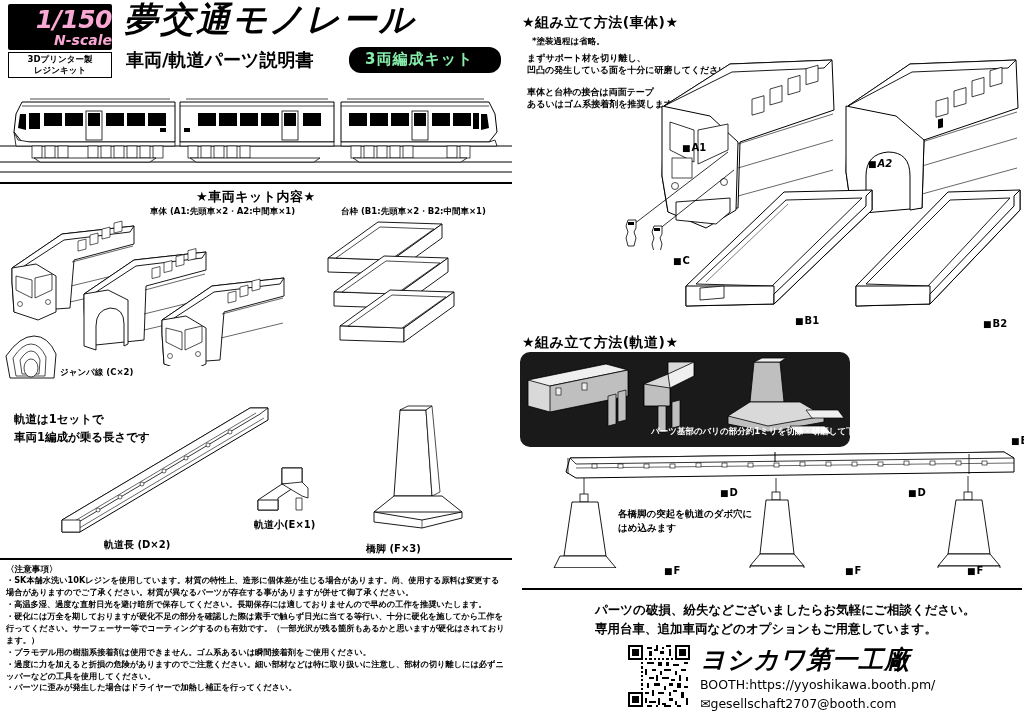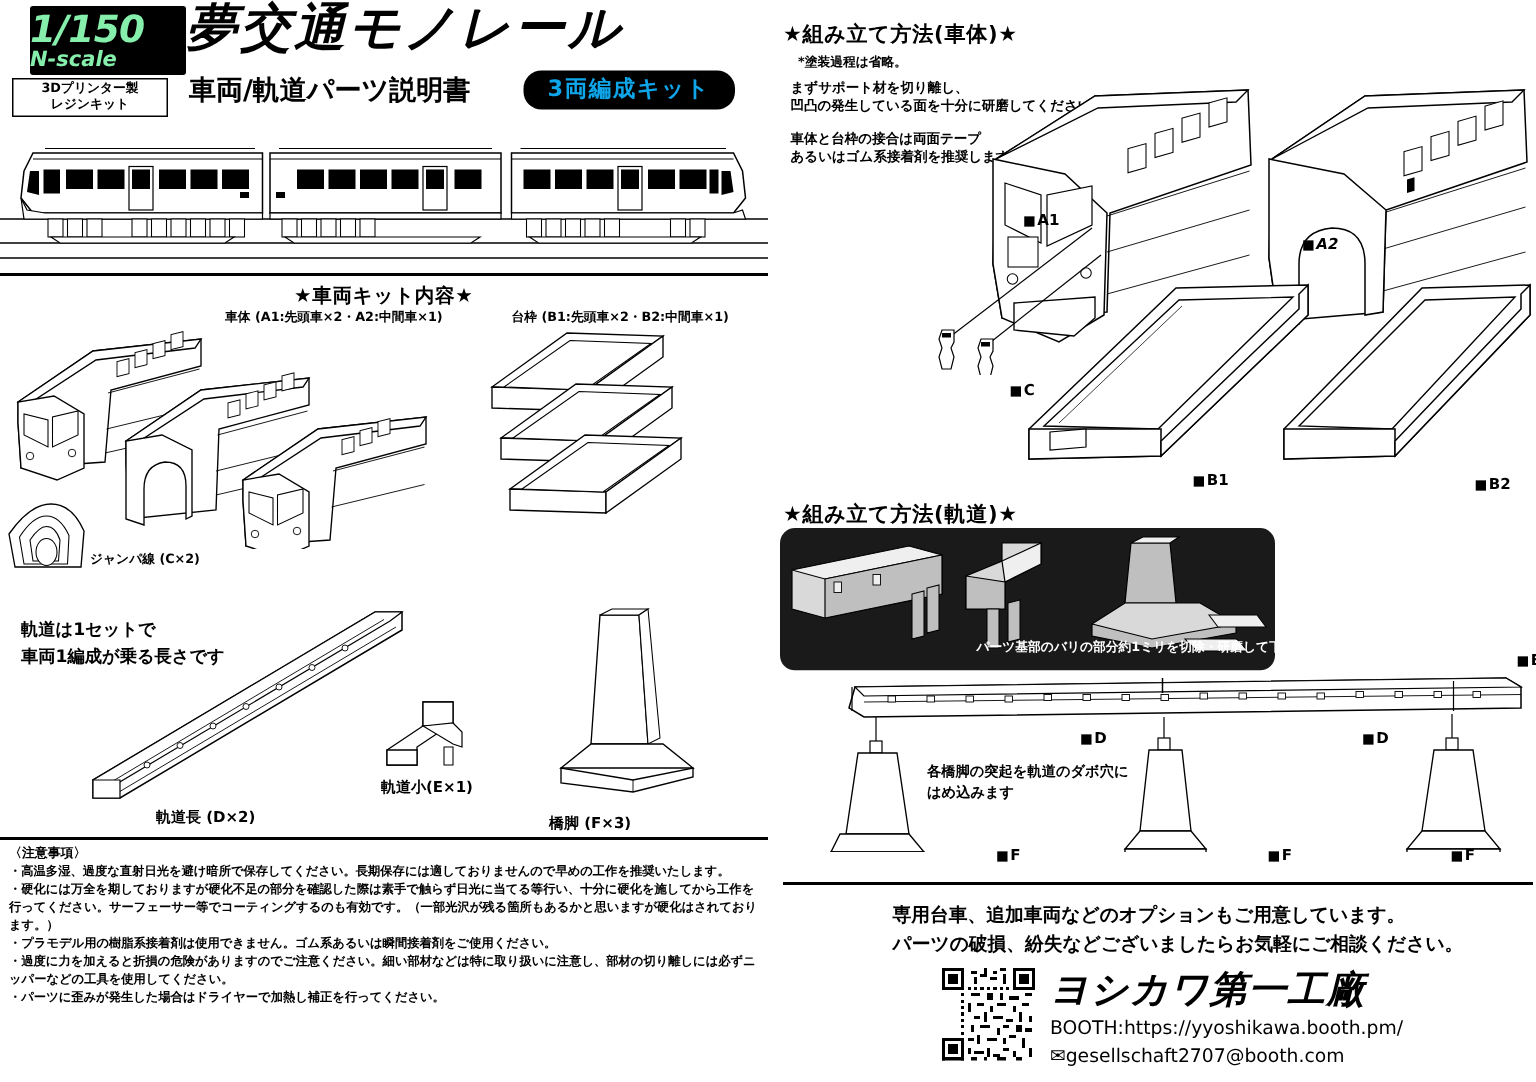--- a/index.html
+++ b/index.html
@@ -9,45 +9,45 @@
     color:#000;
   }
   .sheet{position:absolute;inset:0;background:#fff;}
 
   
   .abs{position:absolute;}
 
   
   .scale-box{
     position:absolute;left:8px;top:4px;width:104px;height:46px;
-    background:#000;color:#86efac;border-radius:2px;
-    display:flex;flex-direction:column;align-items:flex-start;justify-content:center;
-    font-style:italic;font-weight:bold;line-height:1.0;margin-left:12px;
+    background:#000;color:#f9a8d4;border-radius:2px;
+    display:flex;flex-direction:column;align-items:flex-end;justify-content:center;
+    font-style:italic;font-weight:bold;line-height:1.0;
   }
   .scale-box .s1{font-size:25px;letter-spacing:-.5px;}
   .scale-box .s2{font-size:14px;margin-top:1px;}
   .resin-box{
     position:absolute;left:8px;top:52px;width:104px;height:26px;
     border:1.5px solid #000;box-sizing:border-box;background:#fff;
     display:flex;flex-direction:column;align-items:center;justify-content:center;
     font-size:8.5px;font-weight:bold;line-height:1.25;
   }
   .maintitle{
     position:absolute;left:124px;top:2px;
     font-size:34px;font-weight:bold;font-style:italic;
     letter-spacing:2px;line-height:1;
   }
   .subtitle{
     position:absolute;left:126px;top:48px;
     font-size:18px;font-weight:bold;letter-spacing:0px;
   }
   .kitbadge{
     position:absolute;left:349px;top:47px;
-    background:#000;color:#0ea5e9;border-radius:12px;
-    padding:3px 16px 4px 16px;font-size:15px;font-weight:bold;letter-spacing:1px;
+    background:#000;color:#86efac;border-radius:12px;
+    padding:3px 27px 4px 16px;font-size:15px;font-weight:bold;letter-spacing:1px;
   }
 
   
   .hr{position:absolute;background:#000;}
 
   
   .sec-h{position:absolute;font-size:13px;font-weight:bold;letter-spacing:.5px;}
   .lbl{position:absolute;font-size:8.5px;font-weight:bold;letter-spacing:0;}
   .partlbl{position:absolute;font-size:10px;font-weight:bold;padding-left:48px;}
   .partlbl::before{content:"■";margin-right:1px;font-size:9px;}
@@ -307,20 +307,21 @@
     <path class="fillw" stroke-width=".9" d="M14 112 L34 96 L82 96 L102 112 Z"></path>
     <path class="fillw" stroke-width=".9" d="M14 112 L14 122 L62 128 L102 118 L102 112 L62 120 Z"></path>
     <line class="ln" stroke-width=".6" x1="62" y1="120" x2="62" y2="128"></line>
   </svg>
   <div class="lbl" style="left:366px;top:542px;font-size:10px;">橋脚 (F×3)</div>
 
   <div class="hr" style="left:0;top:558px;width:512px;height:2px;"></div>
 
   <div class="notes">
     <p class="nh">〈注意事項〉</p>
+    <p>・SK本舗水洗い10Kレジンを使用しています。材質の特性上、造形に個体差が生じる場合があります。尚、使用する原料は変更する場合がありますのでご了承ください。材質が異なるパーツが存在する事がありますが併せて御了承ください。</p>
     <p>・高温多湿、過度な直射日光を避け暗所で保存してください。長期保存には適しておりませんので早めの工作を推奨いたします。</p>
     <p>・硬化には万全を期しておりますが硬化不足の部分を確認した際は素手で触らず日光に当てる等行い、十分に硬化を施してから工作を行ってください。サーフェーサー等でコーティングするのも有効です。（一部光沢が残る箇所もあるかと思いますが硬化はされております。）</p>
     <p>・プラモデル用の樹脂系接着剤は使用できません。ゴム系あるいは瞬間接着剤をご使用ください。</p>
     <p>・過度に力を加えると折損の危険がありますのでご注意ください。細い部材などは特に取り扱いに注意し、部材の切り離しには必ずニッパーなどの工具を使用してください。</p>
     <p>・パーツに歪みが発生した場合はドライヤーで加熱し補正を行ってください。</p>
   </div>
 
   <div class="sec-h" style="left:522px;top:14px;font-size:14px;">★組み立て方法(車体)★</div>
   <div class="lbl" style="left:532px;top:36px;font-size:8.5px;">*塗装過程は省略。</div>
   <div class="lbl" style="left:527px;top:52px;font-size:9px;">まずサポート材を切り離し、</div>
@@ -499,22 +500,22 @@
   <div class="partlbl" style="left:616px;top:565px;">F</div>
   <div class="partlbl" style="left:797px;top:565px;">F</div>
   <div class="partlbl" style="left:919px;top:565px;">F</div>
 
   <div class="lbl" style="left:618px;top:508px;font-size:9.5px;">各橋脚の突起を軌道のダボ穴に</div>
   <div class="lbl" style="left:618px;top:522px;font-size:9.5px;">はめ込みます</div>
 
   <div class="hr" style="left:522px;top:588px;width:500px;height:2px;"></div>
 
   <div class="foot-msg">
+    <div>パーツの破損、紛失などございましたらお気軽にご相談ください。</div>
     <div>専用台車、追加車両などのオプションもご用意しています。</div>
-    <div>パーツの破損、紛失などございましたらお気軽にご相談ください。</div>
   </div>
 
   <svg class="qr" viewBox="0 0 29 29" shape-rendering="crispEdges">
     <rect width="29" height="29" fill="#fff"></rect>
     <g fill="#000">
 
       <rect x="0" y="0" width="7" height="1"></rect>
         <rect x="0" y="6" width="7" height="1"></rect>
       <rect x="0" y="0" width="1" height="7"></rect>
         <rect x="6" y="0" width="1" height="7"></rect>

